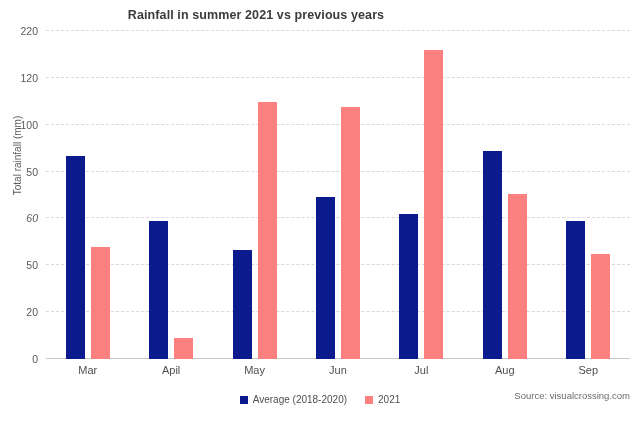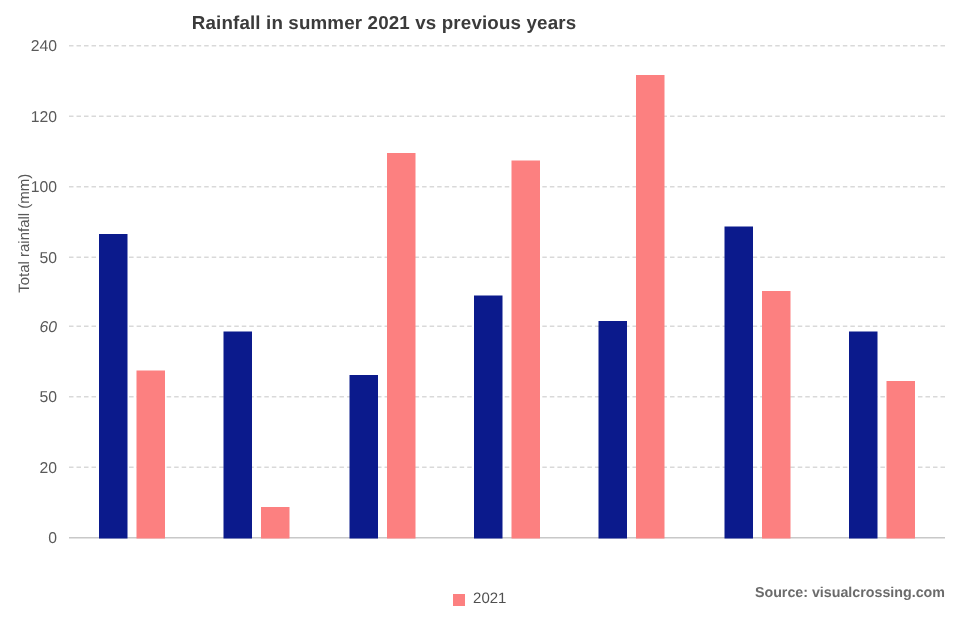--- a/index.html
+++ b/index.html
@@ -147,21 +147,20 @@
 
   
   #source-note {
     position: absolute;
     right: 10px;
     top: 389px;
     text-align: right;
     font-size: 9.5px;
     line-height: 13px;
     color: #6b6b6b;
-    font-weight: bold;
   }
 </style>
 </head>
 <body>
 
 <div id="chart-root">
 
   <div id="chart-title">Rainfall in summer 2021 vs previous years</div>
 
   <div id="y-axis-title">Total rainfall (mm)</div>
@@ -184,21 +183,21 @@
         <div class="gridline" style="bottom: 57.1429%;">
           <span class="ytick-label">50</span>
         </div>
         <div class="gridline" style="bottom: 71.4286%;">
           <span class="ytick-label">100</span>
         </div>
         <div class="gridline" style="bottom: 85.7143%;">
           <span class="ytick-label">120</span>
         </div>
         <div class="gridline" style="bottom: 100%;">
-          <span class="ytick-label">240</span>
+          <span class="ytick-label">220</span>
         </div>
       </div>
     <div id="bars-layer">
         <div class="bar-group">
           <div class="bar series-0" title="Average (2018-2020) Mar: 86.5" style="height: 202.657px; background: rgb(11, 26, 140);"></div>
           <div class="bar series-1" title="2021 Mar: 48" style="height: 112.457px; background: rgb(252, 128, 128);"></div>
         </div>
         <div class="bar-group">
           <div class="bar series-0" title="Average (2018-2020) Apil: 59" style="height: 138.229px; background: rgb(11, 26, 140);"></div>
           <div class="bar series-1" title="2021 Apil: 9" style="height: 21.0857px; background: rgb(252, 128, 128);"></div>
@@ -219,22 +218,35 @@
           <div class="bar series-0" title="Average (2018-2020) Aug: 89" style="height: 208.514px; background: rgb(11, 26, 140);"></div>
           <div class="bar series-1" title="2021 Aug: 70.5" style="height: 165.171px; background: rgb(252, 128, 128);"></div>
         </div>
         <div class="bar-group">
           <div class="bar series-0" title="Average (2018-2020) Sep: 59" style="height: 138.229px; background: rgb(11, 26, 140);"></div>
           <div class="bar series-1" title="2021 Sep: 45" style="height: 105.429px; background: rgb(252, 128, 128);"></div>
         </div>
       </div>
   </div>
 
+  <div id="x-labels">
+      <div class="xtick-label">Mar</div>
+      <div class="xtick-label">Apil</div>
+      <div class="xtick-label">May</div>
+      <div class="xtick-label">Jun</div>
+      <div class="xtick-label">Jul</div>
+      <div class="xtick-label">Aug</div>
+      <div class="xtick-label">Sep</div>
+    </div>
 
   <div id="legend">
+      <div class="legend-item">
+        <span class="legend-swatch series-0" style="background: rgb(11, 26, 140);"></span>
+        <span>Average (2018-2020)</span>
+      </div>
       <div class="legend-item">
         <span class="legend-swatch series-1" style="background: rgb(252, 128, 128);"></span>
         <span>2021</span>
       </div>
     </div>
 
   <div id="source-note">
     <div>Source: visualcrossing.com</div>
   </div>
 

